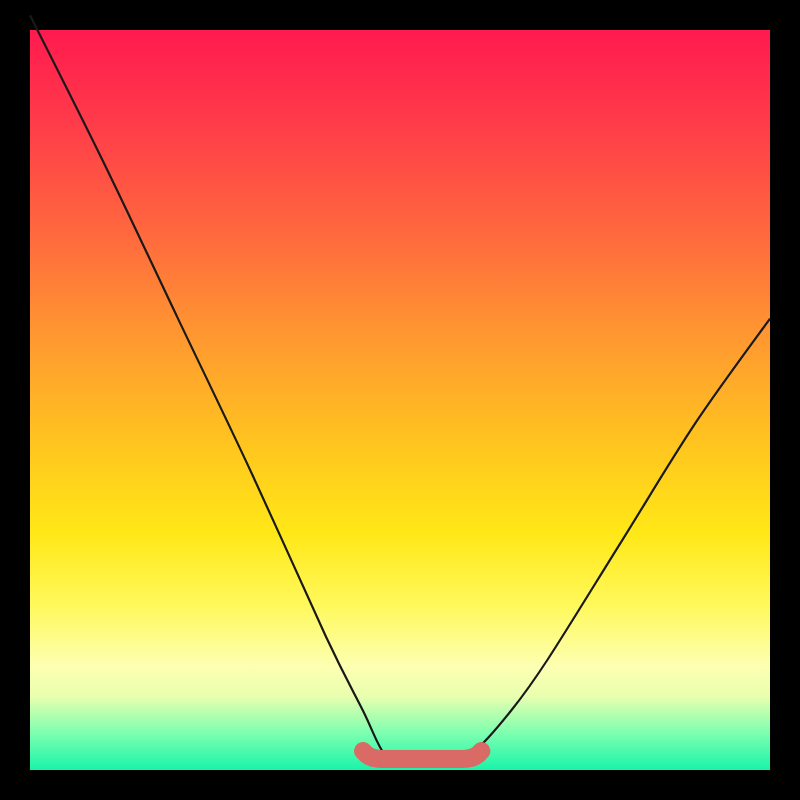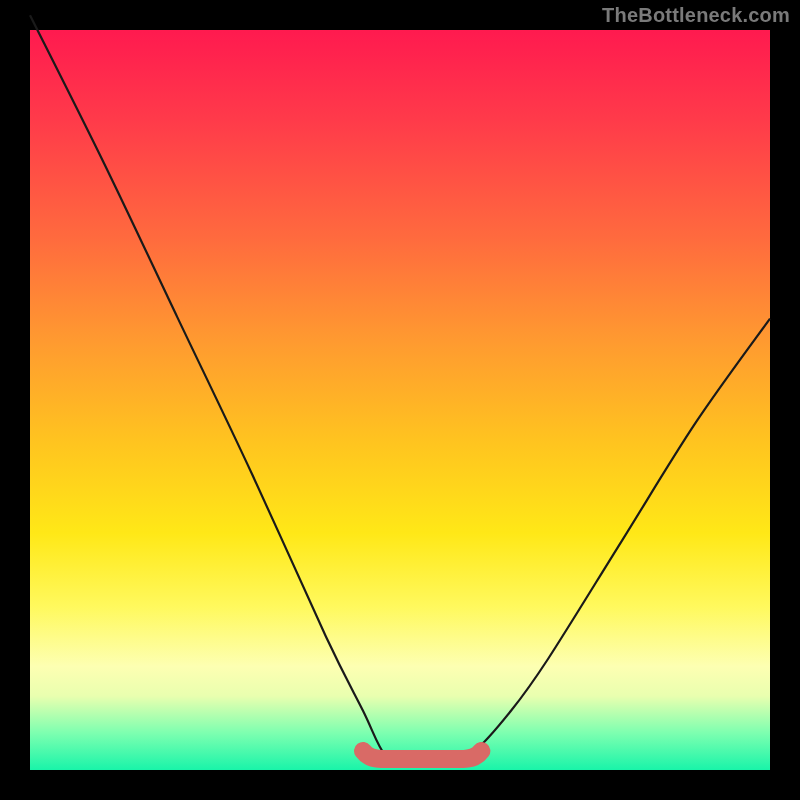--- a/index.html
+++ b/index.html
@@ -67,21 +67,20 @@
     fill: none;
     stroke: #d96a66;
     stroke-width: 18;
     stroke-linecap: round;
   }
 </style>
 </head>
 <body>
 
 <div class="frame">
-  <div class="attribution">TheBottleneck.com</div>
 
   <div class="plot">
     <svg class="curve" viewBox="0 0 740 740">
       <path id="bottleneck-curve" class="curve-path" d="M 0 -14.800000000000068 C 12.333333333333334 9.866666666666617, 49.33333333333333 82.63333333333335, 74 133.20000000000005 C 98.66666666666667 183.76666666666674, 123.33333333333333 236.80000000000004, 148 288.6 C 172.66666666666666 340.40000000000003, 197.33333333333334 390.9666666666667, 222 444 C 246.66666666666666 497.0333333333333, 277.5 567.3333333333333, 296 606.8 C 314.5 646.2666666666667, 323.1333333333333 661.0666666666666, 333 680.8 C 342.8666666666667 700.5333333333333, 347.79999999999995 716.5666666666667, 355.2 725.2 C 362.6 733.8333333333334, 367.53333333333336 731.3666666666667, 377.40000000000003 732.6 C 387.2666666666667 733.8333333333334, 403.30000000000007 734.45, 414.40000000000003 732.6 C 425.5 730.75, 432.9 730.1333333333333, 444 721.5 C 455.1 712.8666666666667, 468.6666666666667 696.2166666666666, 481 680.8 C 493.3333333333333 665.3833333333333, 499.5 657.3666666666667, 518 629 C 536.5 600.6333333333333, 567.3333333333334 550.0666666666667, 592 510.6 C 616.6666666666666 471.1333333333334, 641.3333333333334 429.20000000000005, 666 392.20000000000005 C 690.6666666666666 355.20000000000005, 727.6666666666666 305.8666666666667, 740 288.6"></path>
       <path id="highlight-band" class="thick-band" d="M 333 720.9 Q 339 728.9, 351 728.9 L 433.4 728.9 Q 445.4 728.9, 451.4 720.9"></path>
     </svg>
   </div>
 </div>
 
 </body></html>

